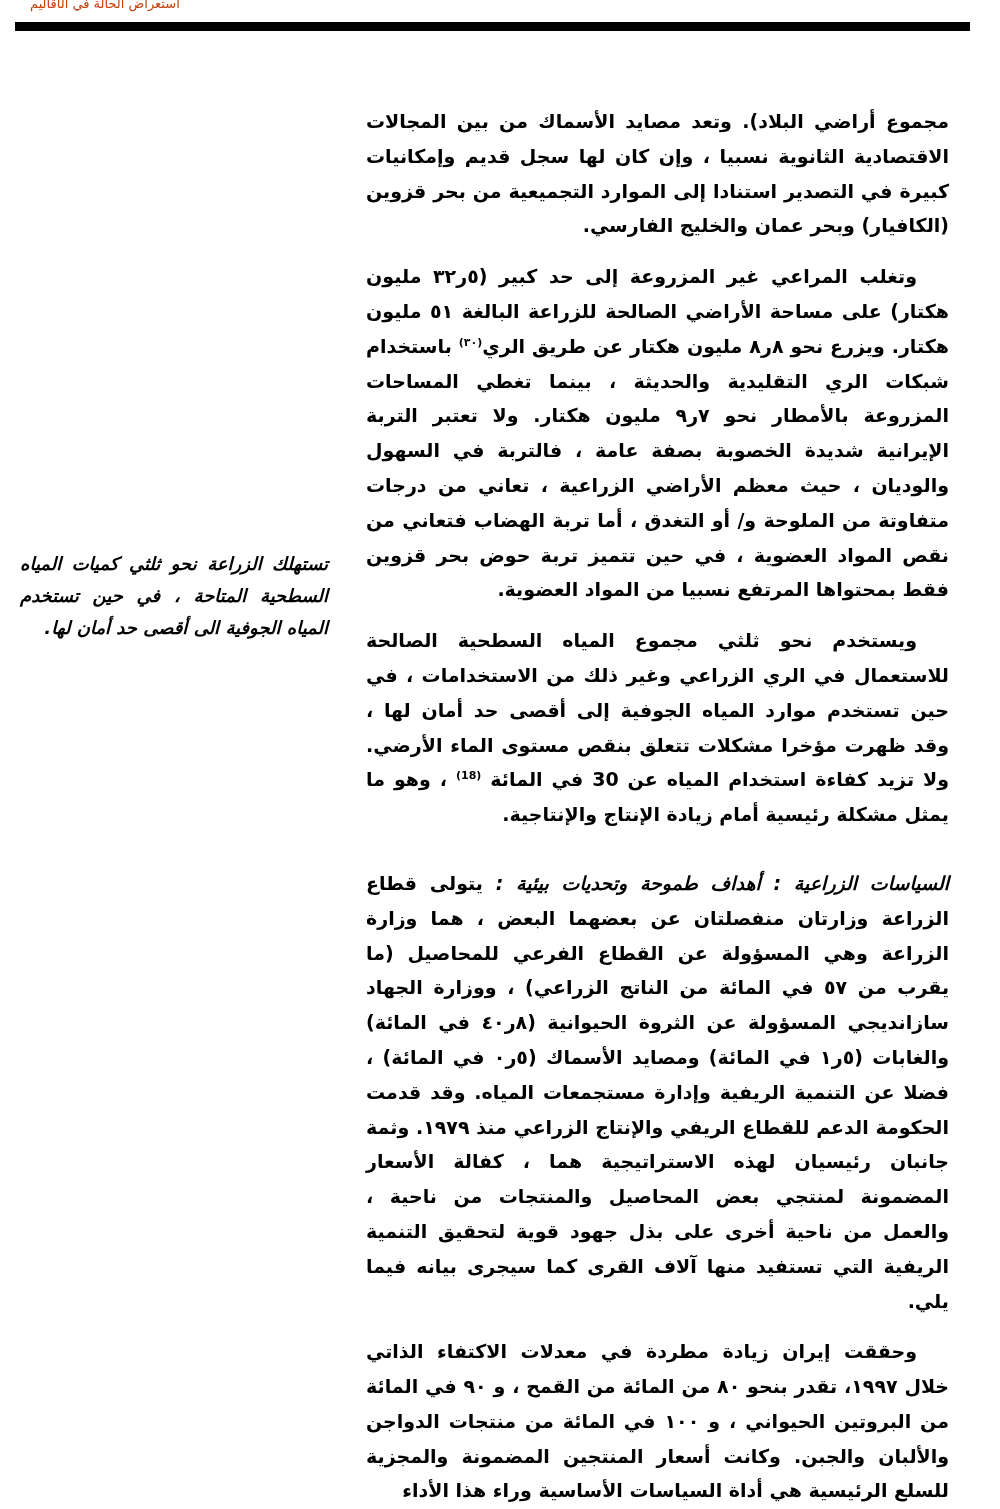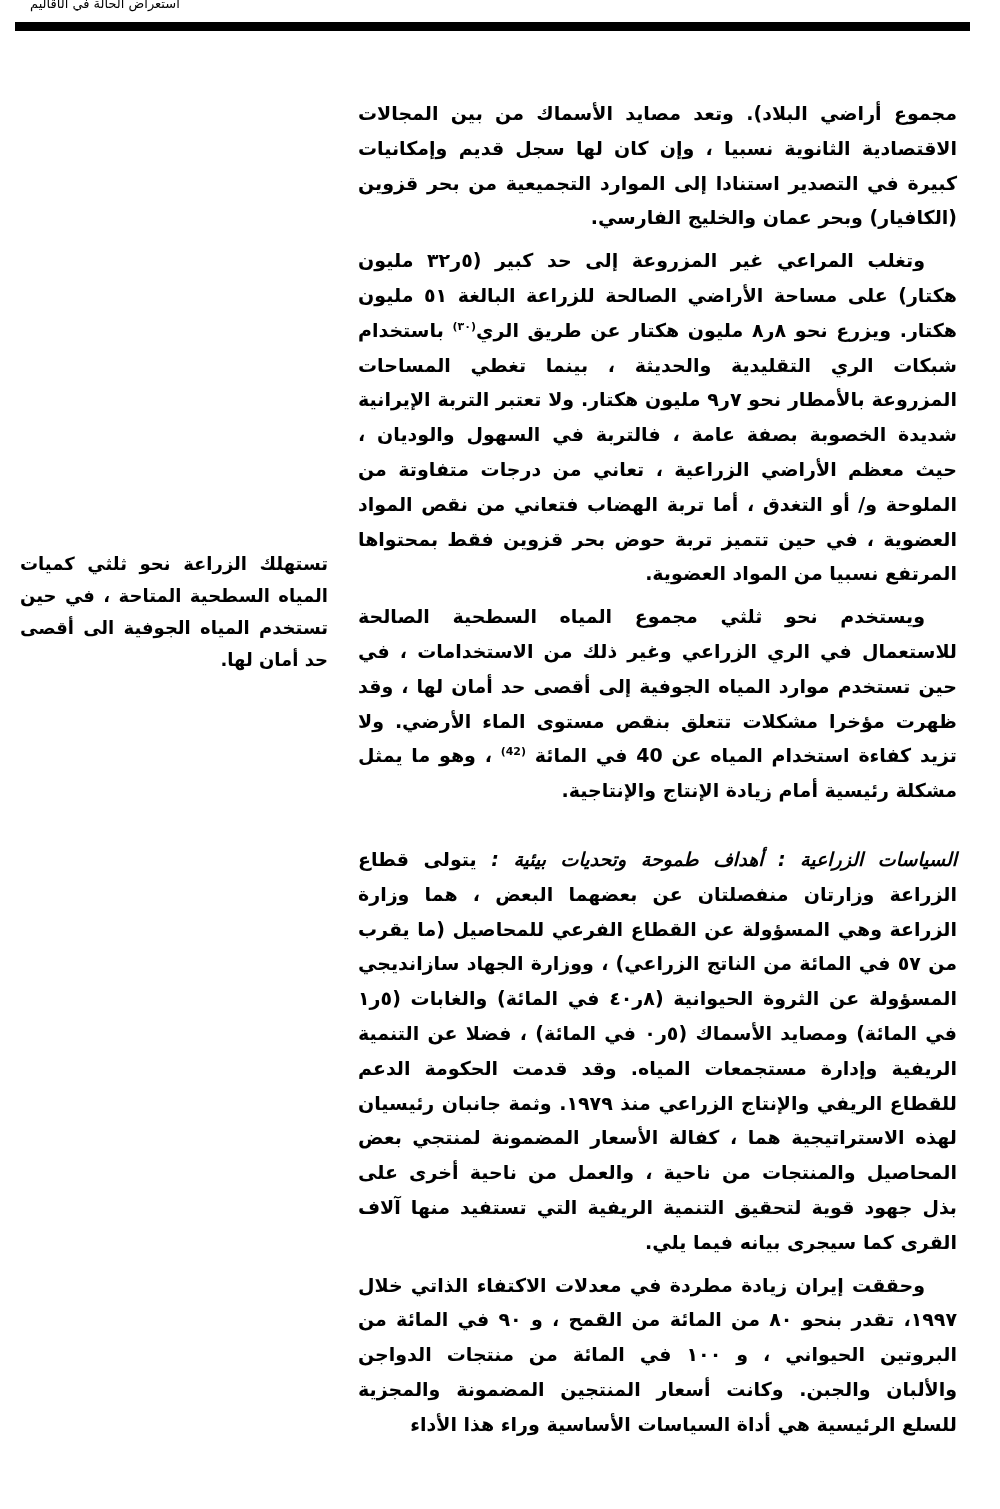--- a/index.html
+++ b/index.html
@@ -2,41 +2,41 @@
 <html><head>
   <meta charset="utf-8">
   <style>
     html, body { margin: 0; padding: 0; background: #ffffff; }
     body {
       width: 1000px; height: 1509px; position: relative; overflow: hidden;
       font-family: "DejaVu Sans", sans-serif; color: #000;
     }
     .running-head {
       position: absolute; top: 0; left: 30px; width: 300px; height: 20px;
-      font-size: 13px; line-height: 20px; color: #000000; direction: rtl; text-align: left;
+      font-size: 13px; line-height: 20px; color: #c2410c; direction: rtl; text-align: left;
       overflow: hidden; letter-spacing: 0.5px; filter: blur(0.3px);
     }
     .running-head span { display: inline-block; transform: translateY(-6px); }
     .head-rule {
       position: absolute; top: 22px; left: 15px; width: 955px; height: 9px; background: #000;
     }
     .main-col {
       position: absolute; top: 88px; left: 350px; width: 615px;
       direction: rtl; text-align: justify; text-align-last: right;
       font-size: 19px; line-height: 34.8px; font-weight: bold;
     }
-    .main-col p { margin: 8px; }
+    .main-col p { margin: 16px; }
     .main-col p.indent { text-indent: 32px; }
     .main-col p.gap { margin-top: 34px; }
     .main-col sup { font-size: 11px; line-height: 0; }
     .main-col .subhead { font-style: italic; font-weight: 700; }
     .margin-note {
       position: absolute; top: 548px; left: 20px; width: 308px;
       direction: rtl; text-align: justify; text-align-last: right;
-      font-size: 18px; line-height: 32px; font-weight: 900; 
+      font-size: 18px; line-height: 32px; font-weight: 900; font-style: italic;
     }
     .page-number {
       position: absolute; top: 1568px; left: 30px; font-size: 24px; font-weight: 900;
       line-height: 24px; direction: rtl;
     }
   </style>
 </head>
 <body>
 
 <div class="running-head"><span>استعراض الحالة في الأقاليم</span></div>
@@ -47,21 +47,21 @@
 </div>
 
 <div class="main-col">
   <p>مجموع أراضي البلاد). وتعد مصايد الأسماك من بين المجالات الاقتصادية الثانوية نسبيا ، وإن كان لها سجل قديم وإمكانيات كبيرة في التصدير استنادا إلى الموارد التجميعية من بحر قزوين (الكافيار) وبحر عمان والخليج الفارسي.</p>
 
   <p class="indent">
     <span>وتغلب المراعي غير المزروعة إلى حد كبير (٥ر٣٢ مليون هكتار) على مساحة الأراضي الصالحة للزراعة البالغة ٥١ مليون هكتار. ويزرع نحو ٨ر٨ مليون هكتار عن طريق الري</span><sup>(٣٠)</sup><span> باستخدام شبكات الري التقليدية والحديثة ، بينما تغطي المساحات المزروعة بالأمطار نحو ٧ر٩ مليون هكتار. ولا تعتبر التربة الإيرانية شديدة الخصوبة بصفة عامة ، فالتربة في السهول والوديان ، حيث معظم الأراضي الزراعية ، تعاني من درجات متفاوتة من الملوحة و/ أو التغدق ، أما تربة الهضاب فتعاني من نقص المواد العضوية ، في حين تتميز تربة حوض بحر قزوين فقط بمحتواها المرتفع نسبيا من المواد العضوية.</span>
   </p>
 
   <p class="indent">
-    <span>ويستخدم نحو ثلثي مجموع المياه السطحية الصالحة للاستعمال في الري الزراعي وغير ذلك من الاستخدامات ، في حين تستخدم موارد المياه الجوفية إلى أقصى حد أمان لها ، وقد ظهرت مؤخرا مشكلات تتعلق بنقص مستوى الماء الأرضي. ولا تزيد كفاءة استخدام المياه عن 40 في المائة </span><sup>(42)</sup><span> ، وهو ما يمثل مشكلة رئيسية أمام زيادة الإنتاج والإنتاجية.</span>
+    <span>ويستخدم نحو ثلثي مجموع المياه السطحية الصالحة للاستعمال في الري الزراعي وغير ذلك من الاستخدامات ، في حين تستخدم موارد المياه الجوفية إلى أقصى حد أمان لها ، وقد ظهرت مؤخرا مشكلات تتعلق بنقص مستوى الماء الأرضي. ولا تزيد كفاءة استخدام المياه عن 30 في المائة </span><sup>(18)</sup><span> ، وهو ما يمثل مشكلة رئيسية أمام زيادة الإنتاج والإنتاجية.</span>
   </p>
 
   <p class="gap">
     <span class="subhead">السياسات الزراعية : أهداف طموحة وتحديات بيئية :</span><span> يتولى قطاع الزراعة وزارتان منفصلتان عن بعضهما البعض ، هما وزارة الزراعة وهي المسؤولة عن القطاع الفرعي للمحاصيل (ما يقرب من ٥٧ في المائة من الناتج الزراعي) ، ووزارة الجهاد سازانديجي المسؤولة عن الثروة الحيوانية (٨ر٤٠ في المائة) والغابات (٥ر١ في المائة) ومصايد الأسماك (٥ر٠ في المائة) ، فضلا عن التنمية الريفية وإدارة مستجمعات المياه. وقد قدمت الحكومة الدعم للقطاع الريفي والإنتاج الزراعي منذ ١٩٧٩. وثمة جانبان رئيسيان لهذه الاستراتيجية هما ، كفالة الأسعار المضمونة لمنتجي بعض المحاصيل والمنتجات من ناحية ، والعمل من ناحية أخرى على بذل جهود قوية لتحقيق التنمية الريفية التي تستفيد منها آلاف القرى كما سيجرى بيانه فيما يلي.</span>
   </p>
 
 
   <p class="indent">
     <span>وحققت إيران زيادة مطردة في معدلات الاكتفاء الذاتي خلال ١٩٩٧، تقدر بنحو ٨٠ من المائة من القمح ، و ٩٠ في المائة من البروتين الحيواني ، و ١٠٠ في المائة من منتجات الدواجن والألبان والجبن. وكانت أسعار المنتجين المضمونة والمجزية للسلع الرئيسية هي أداة السياسات الأساسية وراء هذا الأداء</span>
   </p>

